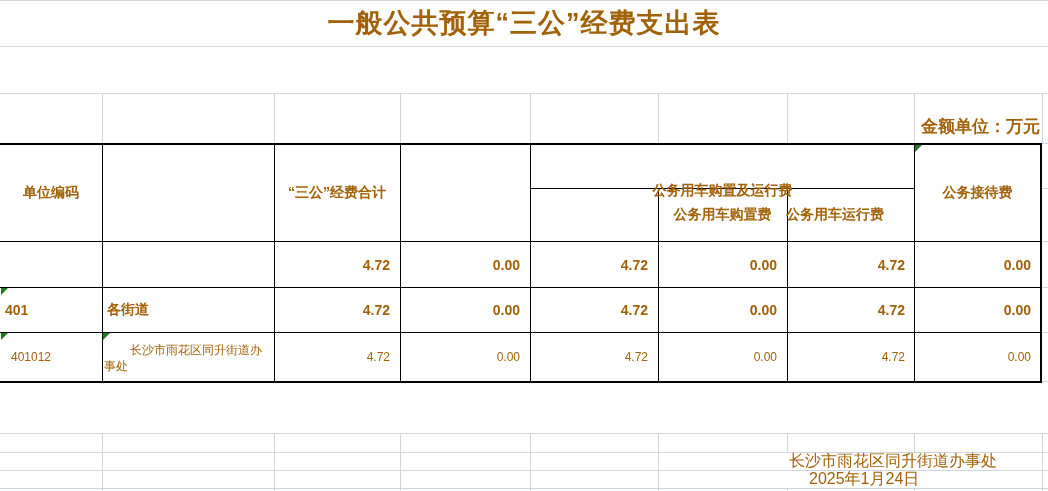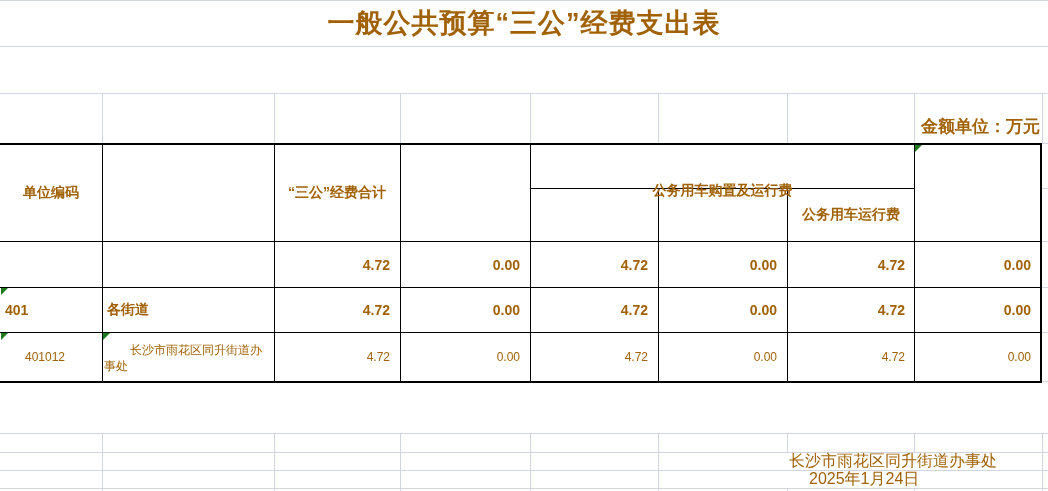--- a/index.html
+++ b/index.html
@@ -83,41 +83,43 @@
   <div class="bl" style="left:274px;top:143px;width:1px;height:240px;"></div>
   <div class="bl" style="left:400px;top:143px;width:1px;height:240px;"></div>
   <div class="bl" style="left:530px;top:143px;width:1px;height:240px;"></div>
   <div class="bl" style="left:914px;top:143px;width:1px;height:240px;"></div>
   <div class="bl" style="left:658px;top:188px;width:1px;height:195px;"></div>
   <div class="bl" style="left:787px;top:188px;width:1px;height:195px;"></div>
 
   <div class="cell" style="left:1px;top:145px;width:100px;height:96px;">单位编码</div>
   <div class="cell" style="left:275px;top:145px;width:124px;height:96px;">“三公”经费合计</div>
   <div class="cell" style="left:531px;top:145px;width:383px;height:42px;margin-top:25px;">公务用车购置及运行费</div>
-  <div class="cell" style="left:788px;top:189px;width:126px;height:52px;">公务用车运行费</div>
+  <div class="cell" style="left:659px;top:189px;width:127px;height:52px;">公务用车购置费</div>
+  <div class="cell" style="left:772px;top:189px;width:126px;height:52px;">公务用车运行费</div>
+  <div class="cell" style="left:915px;top:145px;width:125px;height:96px;">公务接待费</div>
   <div class="tri" style="left:915px;top:145px;"></div>
 
   <div class="cell num" style="left:275px;top:243px;width:124px;height:43px;">4.72</div>
   <div class="cell num" style="left:401px;top:243px;width:128px;height:43px;">0.00</div>
   <div class="cell num" style="left:531px;top:243px;width:126px;height:43px;">4.72</div>
   <div class="cell num" style="left:659px;top:243px;width:127px;height:43px;">0.00</div>
   <div class="cell num" style="left:788px;top:243px;width:126px;height:43px;">4.72</div>
   <div class="cell num" style="left:915px;top:243px;width:125px;height:43px;">0.00</div>
 
   <div class="cell leftal" style="left:1px;top:288px;width:92px;height:43px;">401</div>
   <div class="tri" style="left:1px;top:288px;"></div>
   <div class="cell leftal" style="left:103px;top:288px;width:170px;height:43px;">各街道</div>
   <div class="cell num" style="left:275px;top:288px;width:124px;height:43px;">4.72</div>
   <div class="cell num" style="left:401px;top:288px;width:128px;height:43px;">0.00</div>
   <div class="cell num" style="left:531px;top:288px;width:126px;height:43px;">4.72</div>
   <div class="cell num" style="left:659px;top:288px;width:127px;height:43px;">0.00</div>
   <div class="cell num" style="left:788px;top:288px;width:126px;height:43px;">4.72</div>
   <div class="cell num" style="left:915px;top:288px;width:125px;height:43px;">0.00</div>
 
-  <div class="cell leftal reg" style="left:1px;top:333px;width:100px;height:47px;padding-left:24px;">401012</div>
+  <div class="cell leftal reg" style="left:1px;top:333px;width:100px;height:47px;padding-left:10px;">401012</div>
   <div class="tri" style="left:1px;top:333px;"></div>
   <div class="wrapname">长沙市雨花区同升街道办事处</div>
   <div class="tri" style="left:103px;top:333px;"></div>
   <div class="cell num reg" style="left:275px;top:333px;width:124px;height:47px;">4.72</div>
   <div class="cell num reg" style="left:401px;top:333px;width:128px;height:47px;">0.00</div>
   <div class="cell num reg" style="left:531px;top:333px;width:126px;height:47px;">4.72</div>
   <div class="cell num reg" style="left:659px;top:333px;width:127px;height:47px;">0.00</div>
   <div class="cell num reg" style="left:788px;top:333px;width:126px;height:47px;">4.72</div>
   <div class="cell num reg" style="left:915px;top:333px;width:125px;height:47px;">0.00</div>
 

